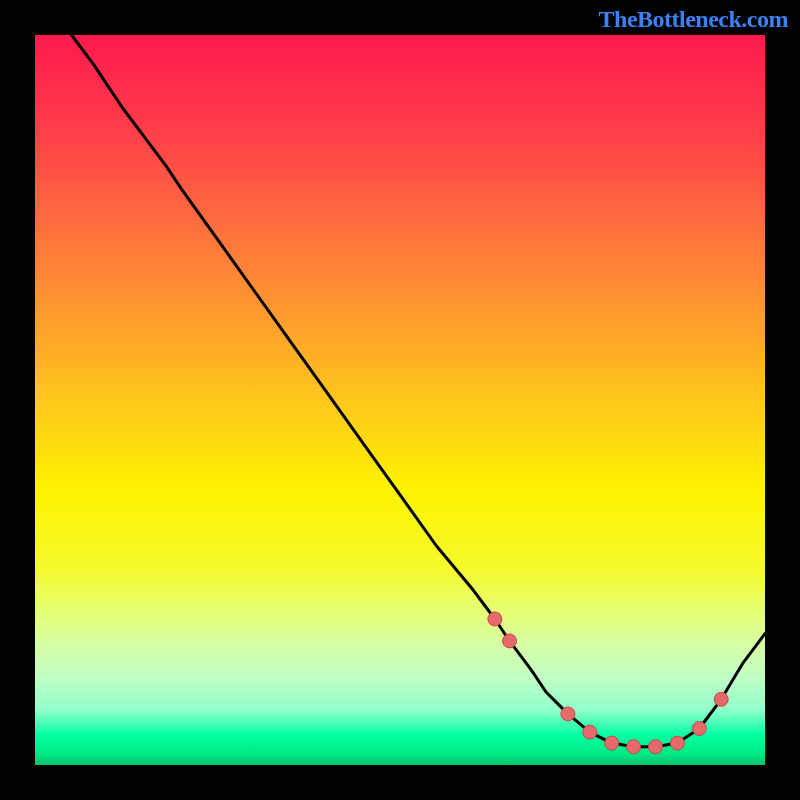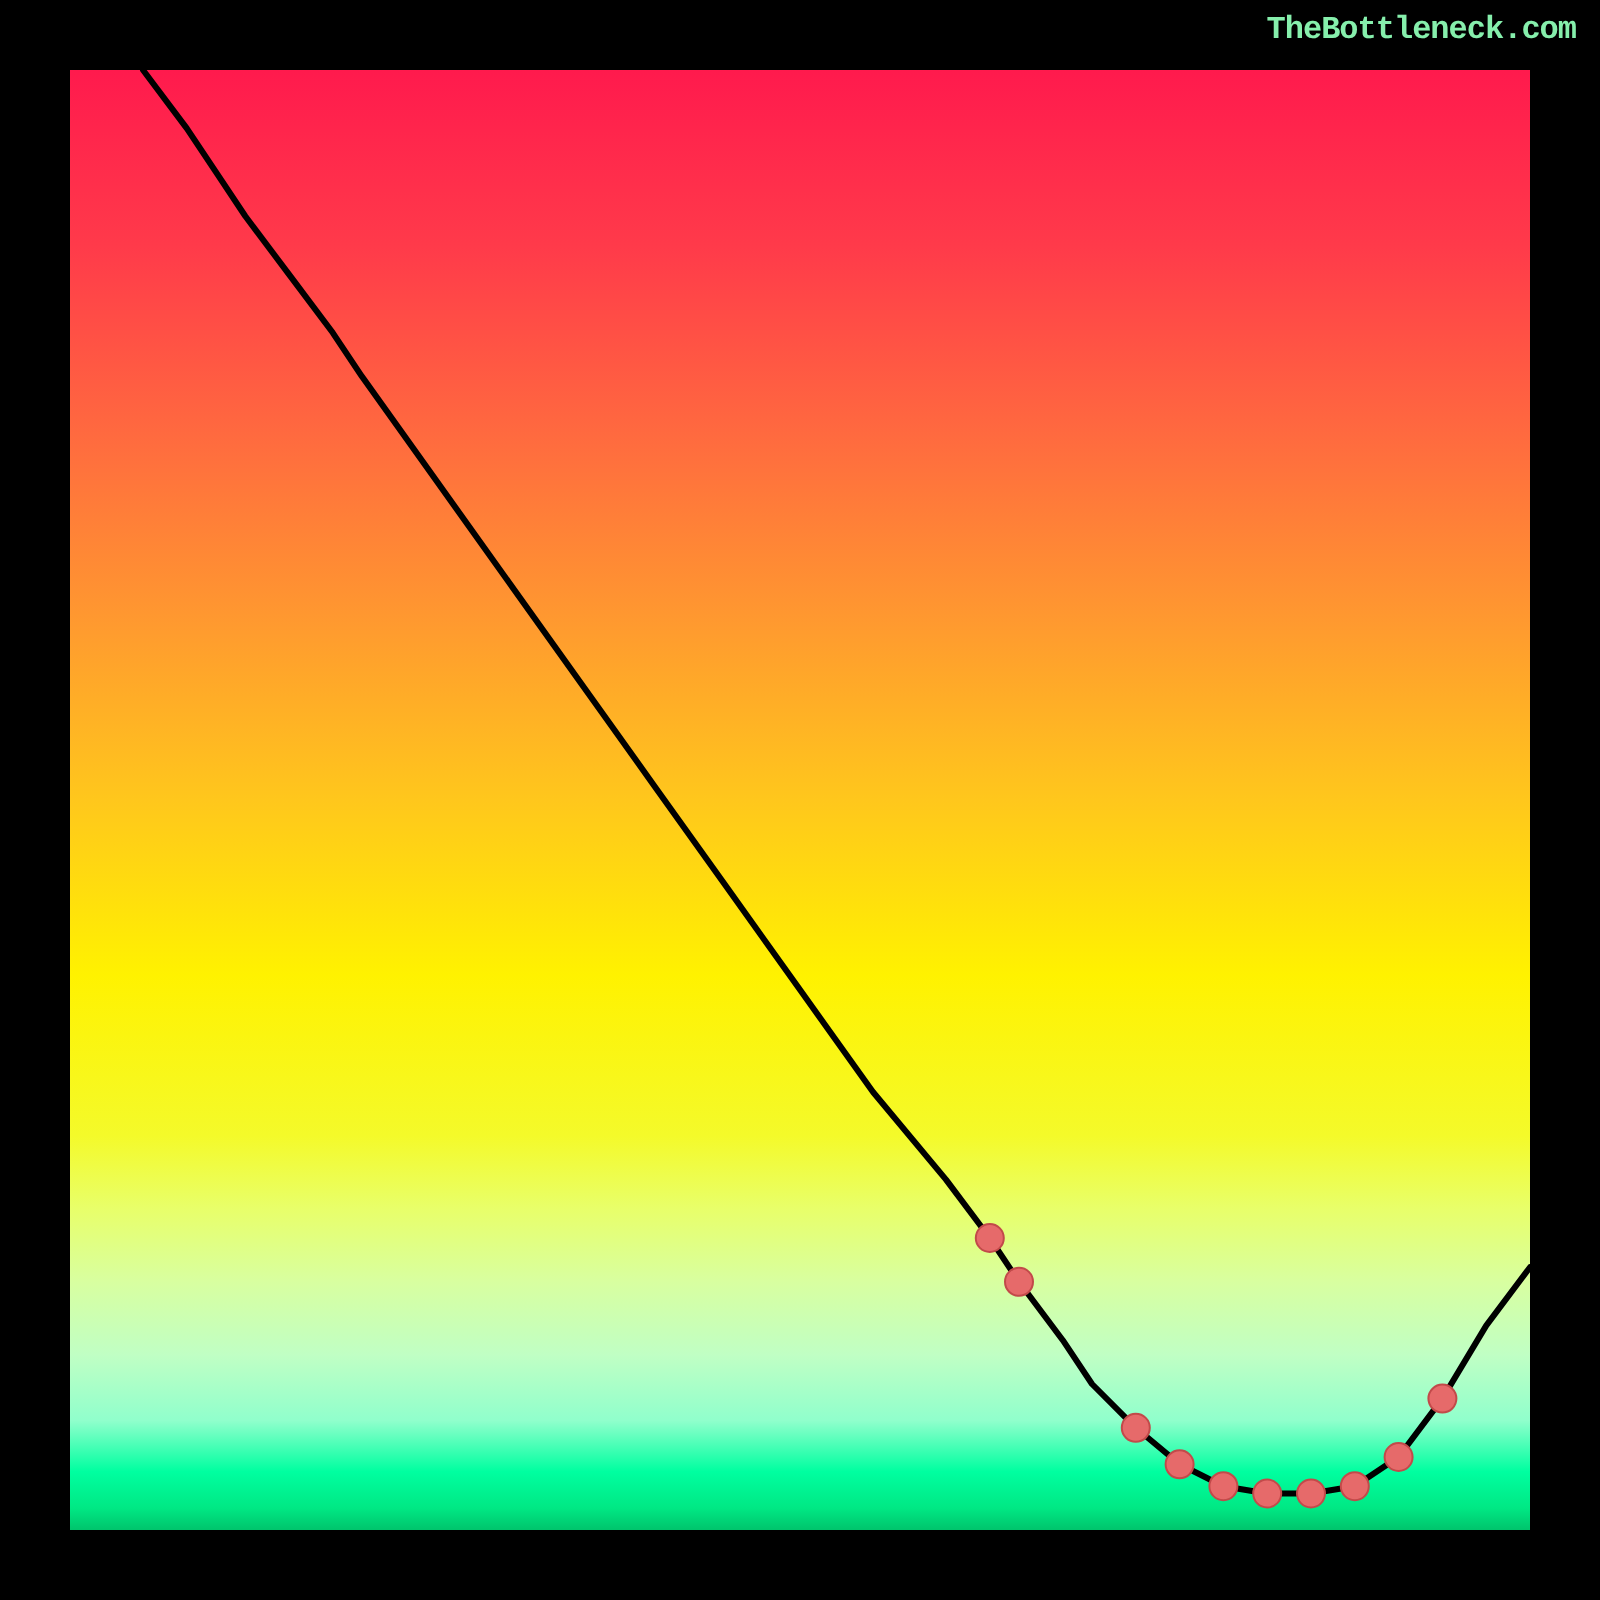--- a/index.html
+++ b/index.html
@@ -7,24 +7,24 @@
   .container {
     width: 800px;
     height: 800px;
     position: relative;
     background: #000;
   }
   .attribution {
     position: absolute;
     top: 6px;
     right: 12px;
-    font-family: Liberation Mono, monospace;
-    font-size: 16px;
+    font-family: Liberation Serif, serif;
+    font-size: 24px;
     font-weight: bold;
-    color: #86efac;
+    color: #3b82f6;
     letter-spacing: -0.5px;
   }
   .plot-area {
     position: absolute;
     left: 35px;
     top: 35px;
     width: 730px;
     height: 730px;
   }
   .gradient-bg {

